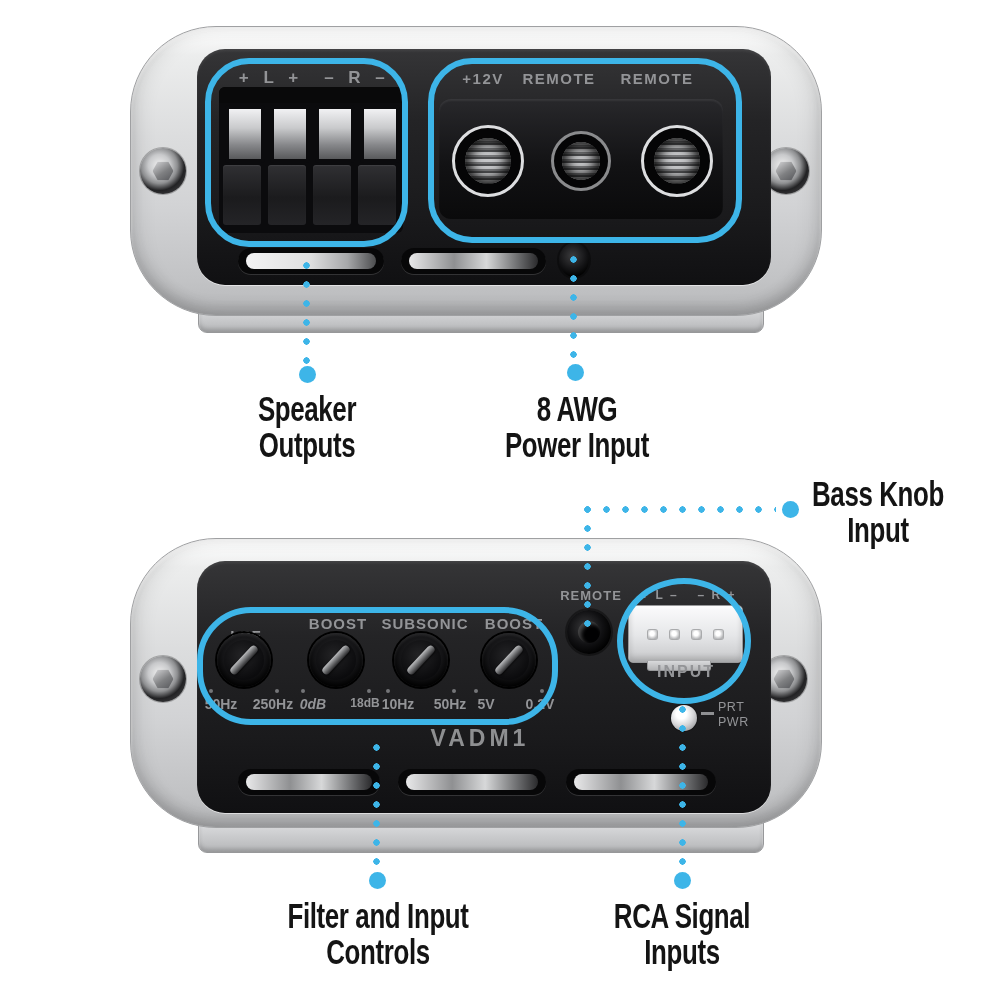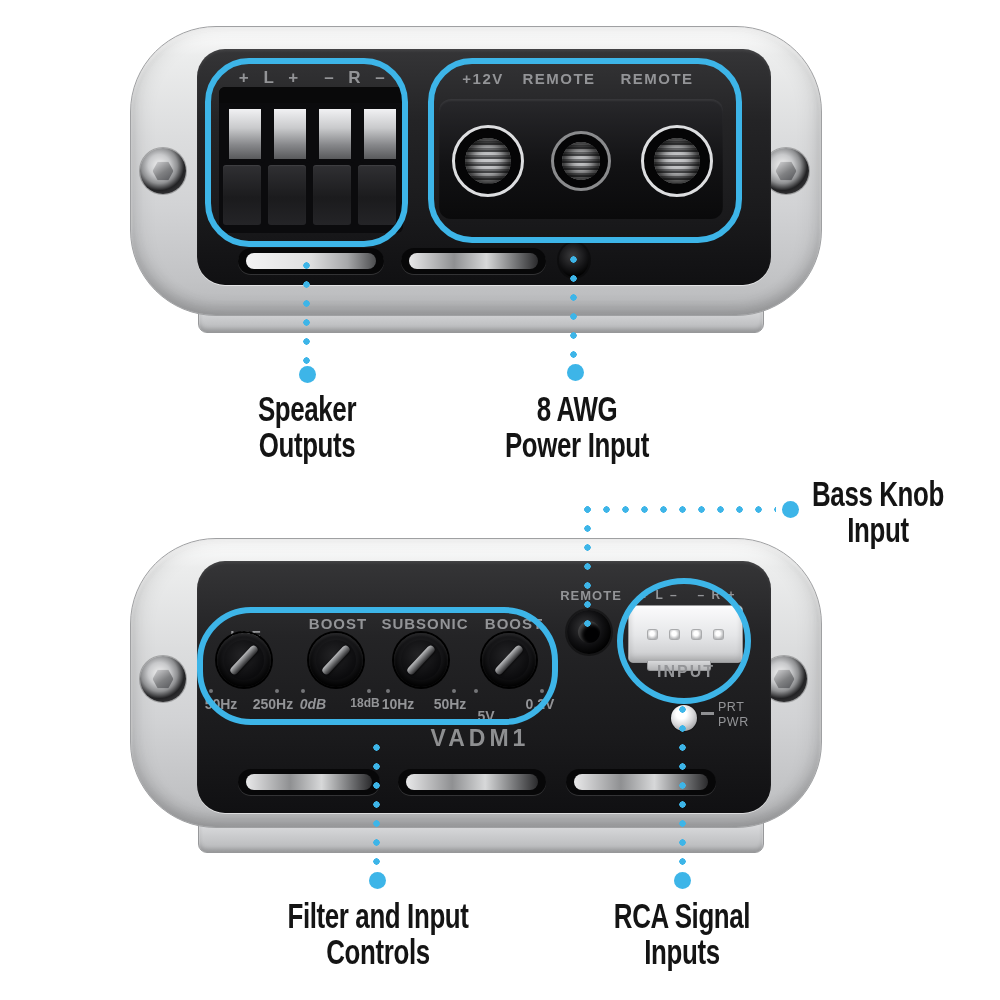--- a/index.html
+++ b/index.html
@@ -201,21 +201,21 @@
         <div class="tickdot" style="left:255px;top:128px;"></div>
         <div class="tickdot" style="left:277px;top:128px;"></div>
         <div class="tickdot" style="left:343px;top:128px;"></div>
 
         <span class="ptxt" style="left:24px;top:135px;font-size:14px;">50Hz</span>
         <span class="ptxt" style="left:76px;top:135px;font-size:14px;">250Hz</span>
         <span class="ptxt" style="left:116px;top:135px;font-size:14px;font-style:italic;">0dB</span>
         <span class="ptxt" style="left:168px;top:135px;font-size:12px;">18dB</span>
         <span class="ptxt" style="left:201px;top:135px;font-size:14px;">10Hz</span>
         <span class="ptxt" style="left:253px;top:135px;font-size:14px;">50Hz</span>
-        <span class="ptxt" style="left:289px;top:135px;font-size:14px;margin-top:12px;">5V</span>
+        <span class="ptxt" style="left:289px;top:135px;font-size:14px;">5V</span>
         <span class="ptxt" style="left:343px;top:135px;font-size:14px;">0.2V</span>
 
         <span class="ptxt" style="left:394px;top:27px;font-size:13px;letter-spacing:1px;">REMOTE</span>
         <div class="rjack"></div>
 
         <span class="ptxt" style="left:463px;top:27px;font-size:12px;letter-spacing:2px;">+ L –</span>
         <span class="ptxt" style="left:520px;top:27px;font-size:12px;letter-spacing:2px;">– R +</span>
         <div class="conn">
           <div class="pin" style="left:19px;"></div>
           <div class="pin" style="left:41px;"></div>

